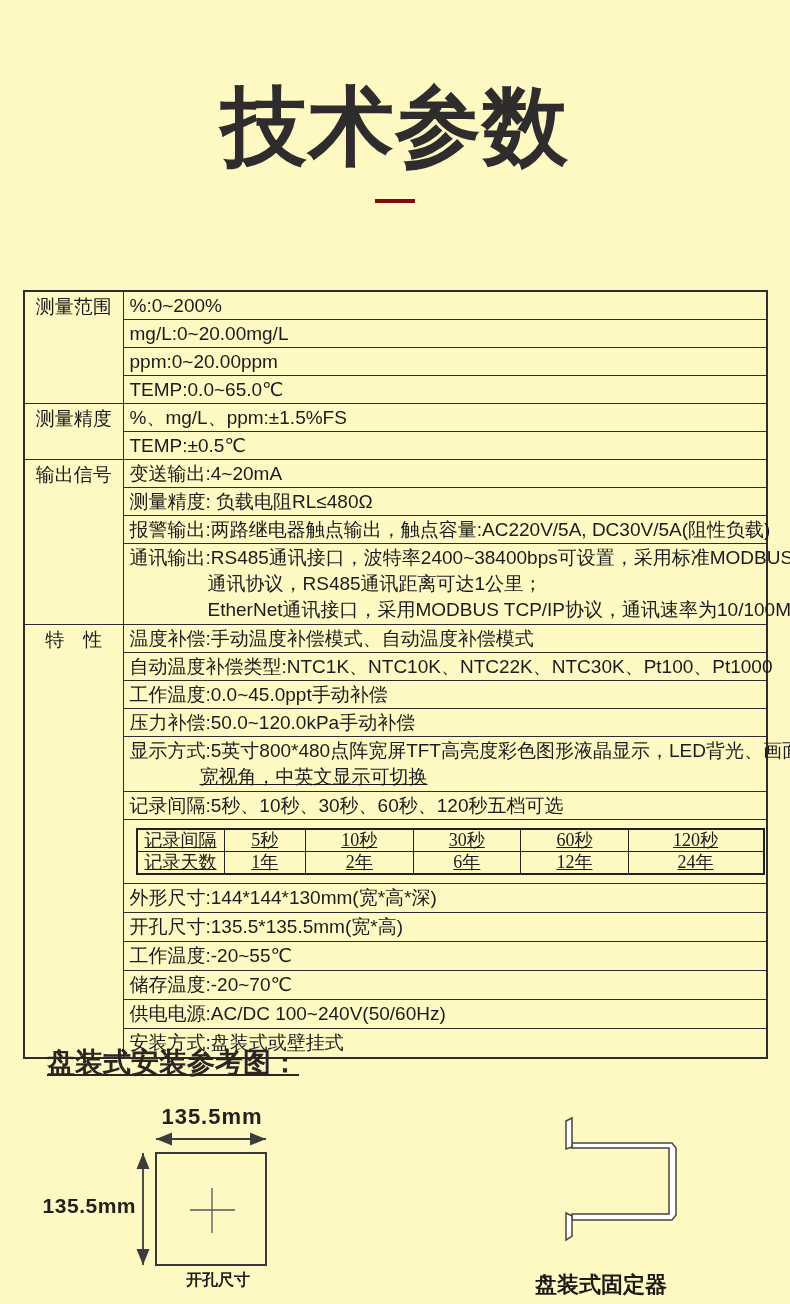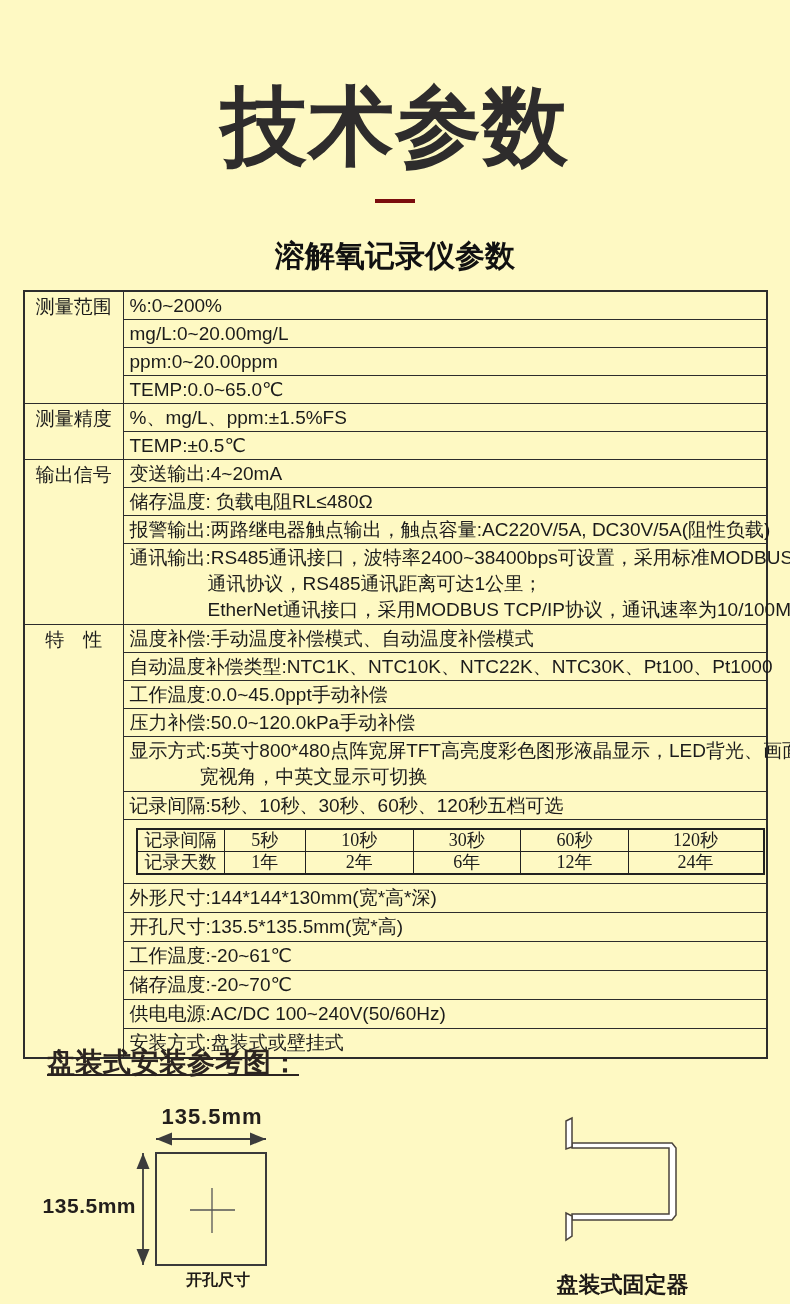--- a/index.html
+++ b/index.html
@@ -41,23 +41,23 @@
     color:#1b1b1b;
   }
   table.spec td.lbl{
     text-align:center;vertical-align:top;
     padding:2px 0 2px 0;white-space:pre;
   }
   td.r27{height:27px;}
   td.r28{height:28px;}
   td.comm-cell{height:80px;vertical-align:top;padding-top:1px;}
   td.disp-cell{height:54px;vertical-align:top;padding-top:1px;}
-  td.inner-cell{height:63px;vertical-align:top;padding:9px 0 0 0;}
+  td.inner-cell{height:63px;vertical-align:top;padding:9px 0 0 0;text-decoration:underline;}
   .hang-comm{padding-left:78px;}
-  .hang-disp{padding-left:70px;}
+  .hang-disp{padding-left:70px;text-decoration:underline;}
   table.record{
     margin-left:6px;
     width:629px;border-collapse:collapse;
     border:2.5px solid #222222;
     font-family:"Liberation Serif","DejaVu Serif",serif;
   }
   table.record td{
     border:1.2px solid #222222;
     font-size:18px;line-height:21px;height:21px;
     text-align:center;padding:0;white-space:nowrap;
@@ -78,34 +78,33 @@
     position:absolute;left:36px;top:1194px;width:100px;
     text-align:right;font-size:21px;font-weight:700;
     letter-spacing:0.5px;color:#231f1c;
   }
   .caption-cutout{
     position:absolute;left:138px;top:1270px;width:160px;
     text-align:center;font-size:16px;font-weight:700;color:#1e1a17;
   }
   .caption-fixer{
     position:absolute;left:535px;top:1270px;width:175px;
-    text-align:center;font-size:22px;font-weight:700;color:#1e1a17;
+    font-size:22px;font-weight:700;color:#1e1a17;
   }
   svg{position:absolute;display:block;}
   .cutout-svg{left:130px;top:1130px;}
   .bracket-svg{left:555px;top:1112px;}
 </style>
 </head>
 <body>
 
 <div class="page">
 
   <h1 class="main-title">技术参数</h1>
   <div class="title-divider"></div>
-  <h2 class="subtitle">溶解氧记录仪参数</h2>
 
   <table class="spec">
     <colgroup>
         <col style="width:99px">
         <col style="width:644px">
       </colgroup>
 
     <tbody>
         <tr>
       <td class="lbl" rowspan="4">测量范围</td>
@@ -127,21 +126,21 @@
     </tr>
     <tr>
           <td class="r27">TEMP:±0.5℃</td>
         </tr>
 
     <tr>
       <td class="lbl" rowspan="4">输出信号</td>
       <td class="r27">变送输出:4~20mA</td>
     </tr>
     <tr>
-          <td class="r27">储存温度: 负载电阻RL≤480Ω</td>
+          <td class="r27">测量精度: 负载电阻RL≤480Ω</td>
         </tr>
     <tr>
           <td class="r27">报警输出:两路继电器触点输出，触点容量:AC220V/5A, DC30V/5A(阻性负载)</td>
         </tr>
     <tr>
       <td class="comm-cell">
         <div>通讯输出:RS485通讯接口，波特率2400~38400bps可设置，采用标准MODBUS RTU</div>
         <div class="hang-comm">通讯协议，RS485通讯距离可达1公里；</div>
         <div class="hang-comm">EtherNet通讯接口，采用MODBUS TCP/IP协议，通讯速率为10/100M自适应</div>
       </td>
@@ -193,21 +192,21 @@
             </table>
       </td>
     </tr>
     <tr>
           <td class="r28">外形尺寸:144*144*130mm(宽*高*深)</td>
         </tr>
     <tr>
           <td class="r28">开孔尺寸:135.5*135.5mm(宽*高)</td>
         </tr>
     <tr>
-          <td class="r28">工作温度:-20~61℃</td>
+          <td class="r28">工作温度:-20~55℃</td>
         </tr>
     <tr>
           <td class="r28">储存温度:-20~70℃</td>
         </tr>
     <tr>
           <td class="r28">供电电源:AC/DC 100~240V(50/60Hz)</td>
         </tr>
     <tr>
           <td class="r28">安装方式:盘装式或壁挂式</td>
         </tr>

